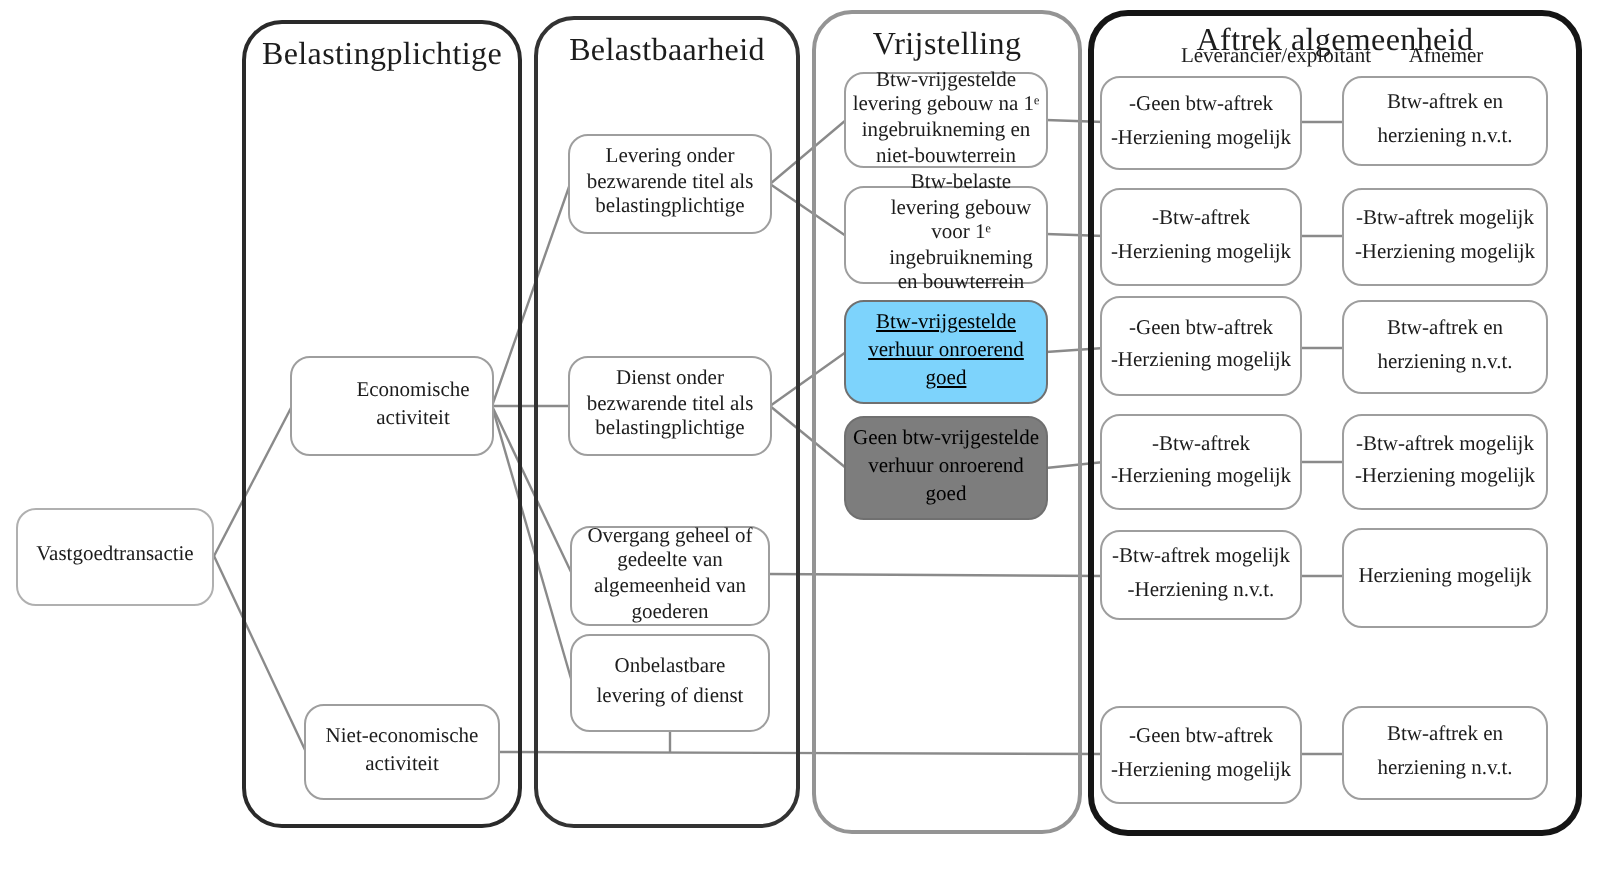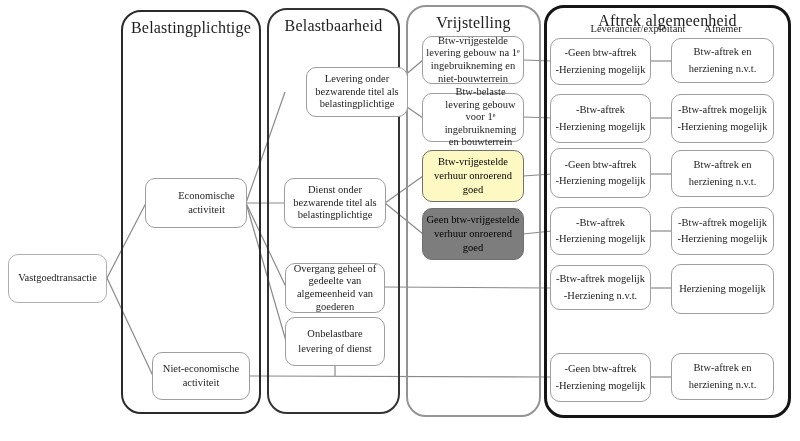--- a/index.html
+++ b/index.html
@@ -115,28 +115,28 @@
   </div>
 
   <div class="subheader" style="left:548px;top:23px;width:108px;padding-left:36px;">Leverancier/exploitant</div>
   <div class="subheader" style="left:678px;top:23px;width:90px;">Afnemer</div>
 
   <div class="node" style="left:8px;top:254px;width:99px;height:49px;border-color:#b0b0b0;">Vastgoedtransactie</div>
 
   <div class="node midlh" style="left:145px;top:178px;width:102px;height:50px;padding-left:24px;">Economische activiteit</div>
   <div class="node midlh" style="left:152px;top:352px;width:98px;height:48px;">Niet-economische activiteit</div>
 
-  <div class="node" style="left:284px;top:67px;width:102px;height:50px;margin-left:22px;">Levering onder bezwarende titel als belastingplichtige</div>
+  <div class="node" style="left:284px;top:67px;width:102px;height:50px;">Levering onder bezwarende titel als belastingplichtige</div>
   <div class="node" style="left:284px;top:178px;width:102px;height:50px;">Dienst onder bezwarende titel als belastingplichtige</div>
   <div class="node" style="left:285px;top:263px;width:100px;height:50px;">Overgang geheel of gedeelte van algemeenheid van goederen</div>
   <div class="node midlh" style="left:285px;top:317px;width:100px;height:49px;">Onbelastbare levering of dienst</div>
 
   <div class="node" style="left:422px;top:36px;width:102px;height:48px;">Btw-vrijgestelde levering gebouw na 1ᵉ ingebruikneming en niet-bouwterrein</div>
   <div class="node" style="left:422px;top:93px;width:102px;height:49px;padding-left:18px;">Btw-belaste levering gebouw voor 1ᵉ ingebruikneming en bouwterrein</div>
-  <div class="node midlh filled" style="left: 422px; top: 150px; width: 102px; height: 52px; background-color: #fef9c3;">Btw-vrijgestelde verhuur onroerend goed</div>
+  <div class="node midlh filled" style="left: 422px; top: 150px; width: 102px; height: 52px; background-color: #7dd3fc; text-decoration: underline;">Btw-vrijgestelde verhuur onroerend goed</div>
   <div class="node midlh filled" style="left: 422px; top: 208px; width: 102px; height: 52px; background-color: rgb(125, 125, 125);">Geen btw-vrijgestelde verhuur onroerend goed</div>
 
   <div class="node sparse" style="left:550px;top:38px;width:101px;height:47px;">-Geen btw-aftrek
 -Herziening mogelijk</div>
   <div class="node sparse" style="left:550px;top:94px;width:101px;height:49px;">-Btw-aftrek
 -Herziening mogelijk</div>
   <div class="node sparse" style="left:550px;top:148px;width:101px;height:50px;">-Geen btw-aftrek
 -Herziening mogelijk</div>
   <div class="node sparse" style="left:550px;top:207px;width:101px;height:48px;">-Btw-aftrek
 -Herziening mogelijk</div>

